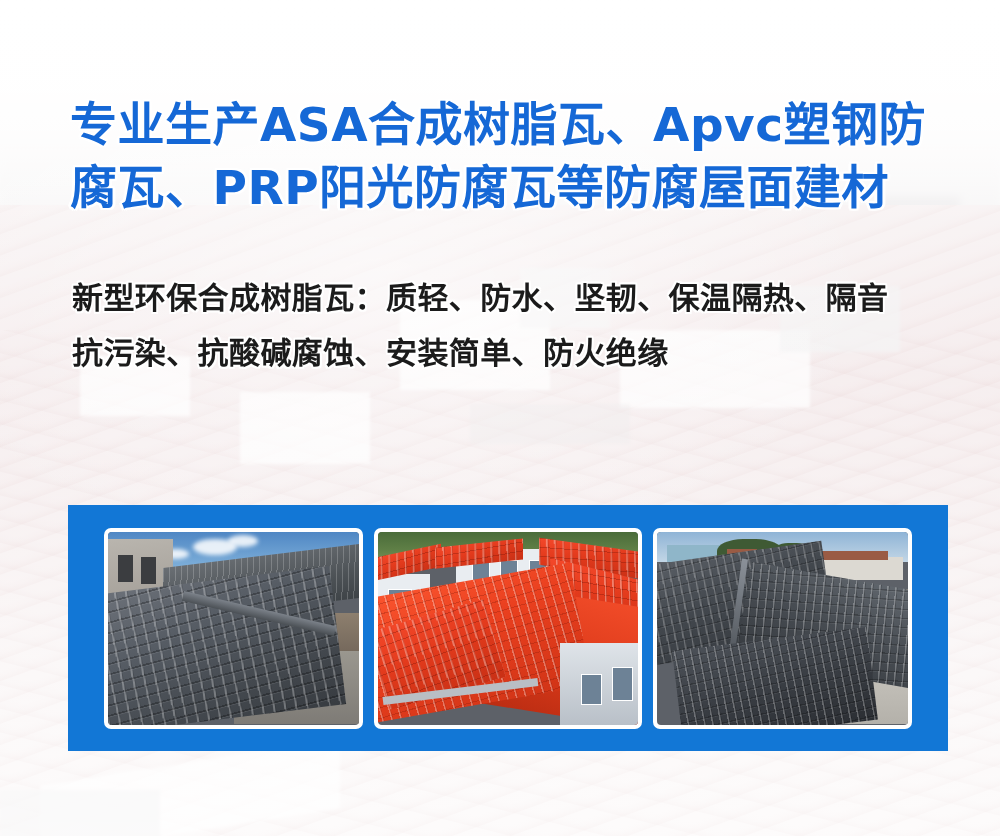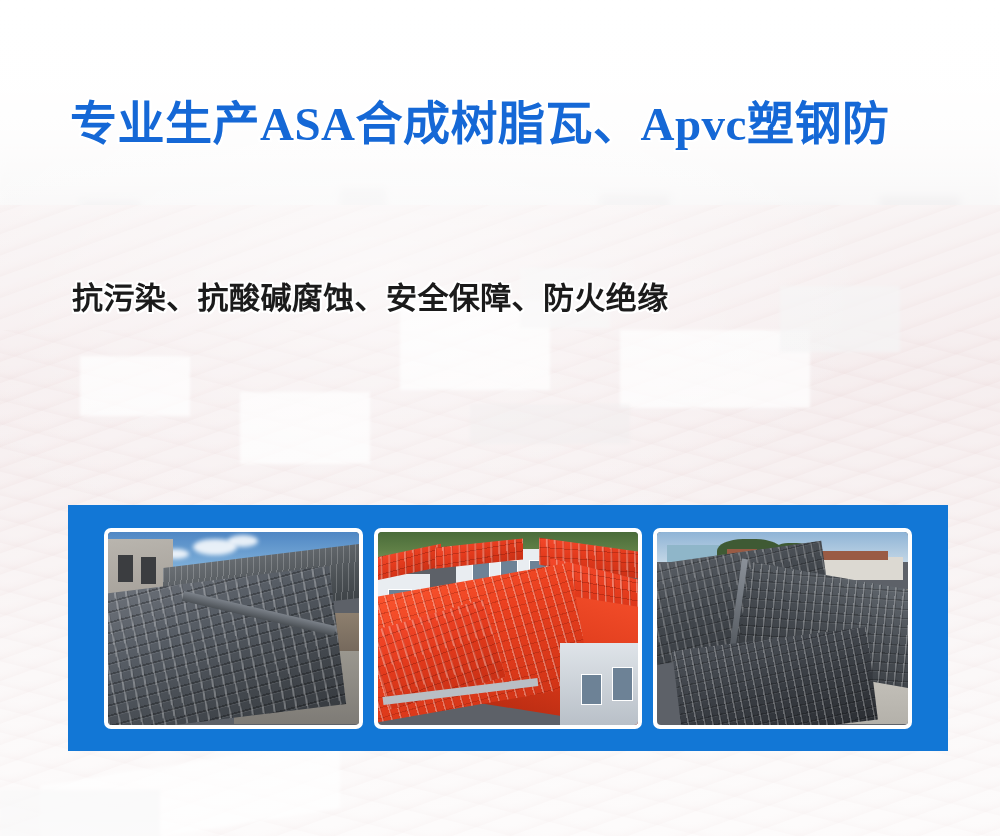--- a/index.html
+++ b/index.html
@@ -7,21 +7,20 @@
   body{
     font-family:"DejaVu Sans","Liberation Sans",sans-serif;
     -webkit-font-smoothing:antialiased;
   }
   #banner{
     position:relative;
     width:1000px;
     height:836px;
     overflow:hidden;
     background:#f7f4f4;
-    font-family:Liberation Serif, serif;
   }
 
   
   .bg-layer{position:absolute;inset:0;overflow:hidden;}
 
   
   .bg-sky{
     position:absolute;left:0;top:0;width:100%;height:250px;
     background:linear-gradient(180deg,#ffffff 0%,#fbfafa 32%,#f4f1f1 60%,#eceaea 100%);
   }
@@ -267,24 +266,26 @@
     <div class="villa grey" style="left:0%;top:790px;width:160px;height:49px;"></div>
 
     <div class="bg-veil"></div>
     <div class="bg-veil2"></div>
   </div>
 
   <div class="text-wrap">
 
     <div class="headline">
       <span class="hl-line">专业生产ASA合成树脂瓦、Apvc塑钢防</span>
+      <span class="hl-line">腐瓦、PRP阳光防腐瓦等防腐屋面建材</span>
     </div>
 
     <div class="subhead">
-      <span class="sub-line">抗污染、抗酸碱腐蚀、安全保障、防火绝缘</span>
+      <span class="sub-line">新型环保合成树脂瓦：质轻、防水、坚韧、保温隔热、隔音</span>
+      <span class="sub-line">抗污染、抗酸碱腐蚀、安装简单、防火绝缘</span>
     </div>
 
   </div>
 
   <div class="photo-panel">
 
     <div class="photo-frame">
       <div class="photo-inner">
         <div class="p1-sky"></div>
         <div class="p1-cloud" style="left:34%;top:4%;width:44px;height:16px;"></div>

